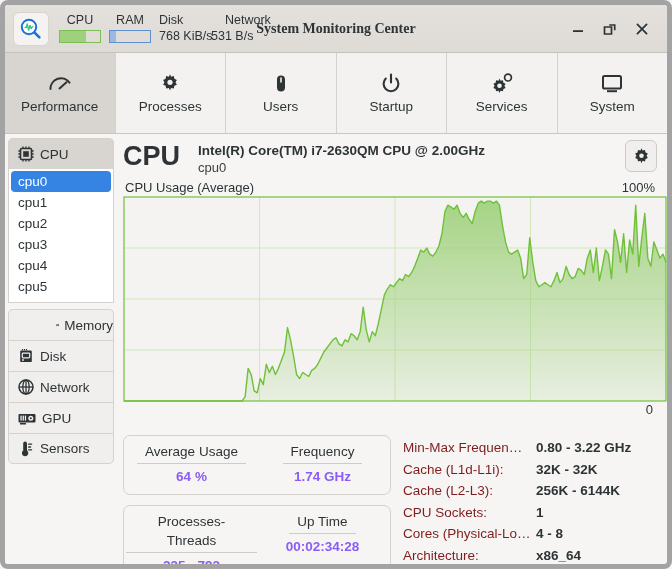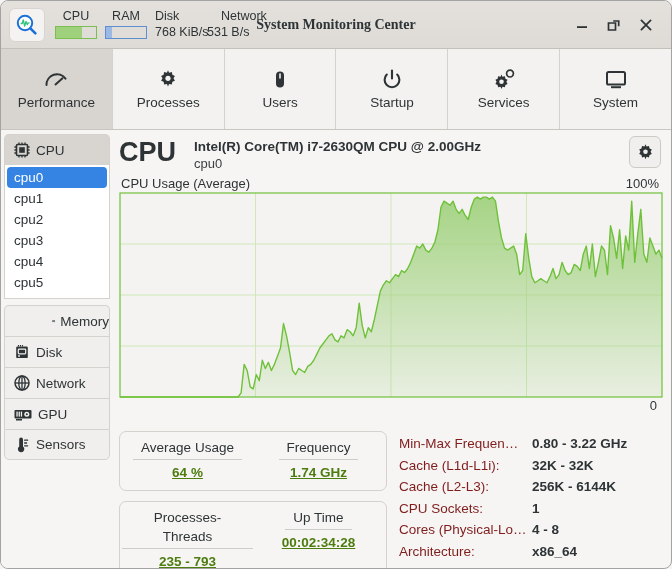--- a/index.html
+++ b/index.html
@@ -7,21 +7,21 @@
     margin: 0; padding: 0;
     width: 672px; height: 569px;
     background: #f6f5f4;
     font-family: "Liberation Sans", sans-serif;
     overflow: hidden;
   }
   #app {
     position: relative;
     width: 672px; height: 569px;
     background: #f6f5f4;
-    border: 1px solid #a3a3a3;
+    border: 5px solid #a3a3a3;
     border-radius: 8px;
     overflow: hidden;
   }
 
   
   .titlebar {
     height: 48px;
     background: linear-gradient(to bottom, #e4e1dd, #dedbd7);
     border-bottom: 1px solid #c4c0bc;
     display: flex;
@@ -221,22 +221,22 @@
     padding: 6px 2px 7px 2px;
   }
   .card-cell { flex: 1 1 0; text-align: center; }
   .card-cell .k {
     font-size: 13.5px; color: #2e3436; line-height: 19px;
     display: inline-block;
     border-bottom: 1px solid #cfcbc7;
     padding: 0 8px 2px 8px;
   }
   .card-cell .v {
-    font-size: 13.5px; font-weight: bold; color: #4d7c0f;
-    line-height: 20px; margin-top: 3px; text-decoration: underline;
+    font-size: 13.5px; font-weight: bold; color: #8b5cf6;
+    line-height: 20px; margin-top: 3px;
   }
   .spec-list { flex: 1 1 auto; padding-top: 2px; }
   .spec-row { display: flex; line-height: 21.5px; }
   .spec-k {
     width: 133px; flex: 0 0 133px;
     font-size: 13.5px; color: #7f1d1d;
     white-space: nowrap; overflow: hidden; text-overflow: ellipsis;
   }
   .spec-v { font-size: 13.5px; font-weight: bold; color: #2e3436; white-space: nowrap; }
 </style>

